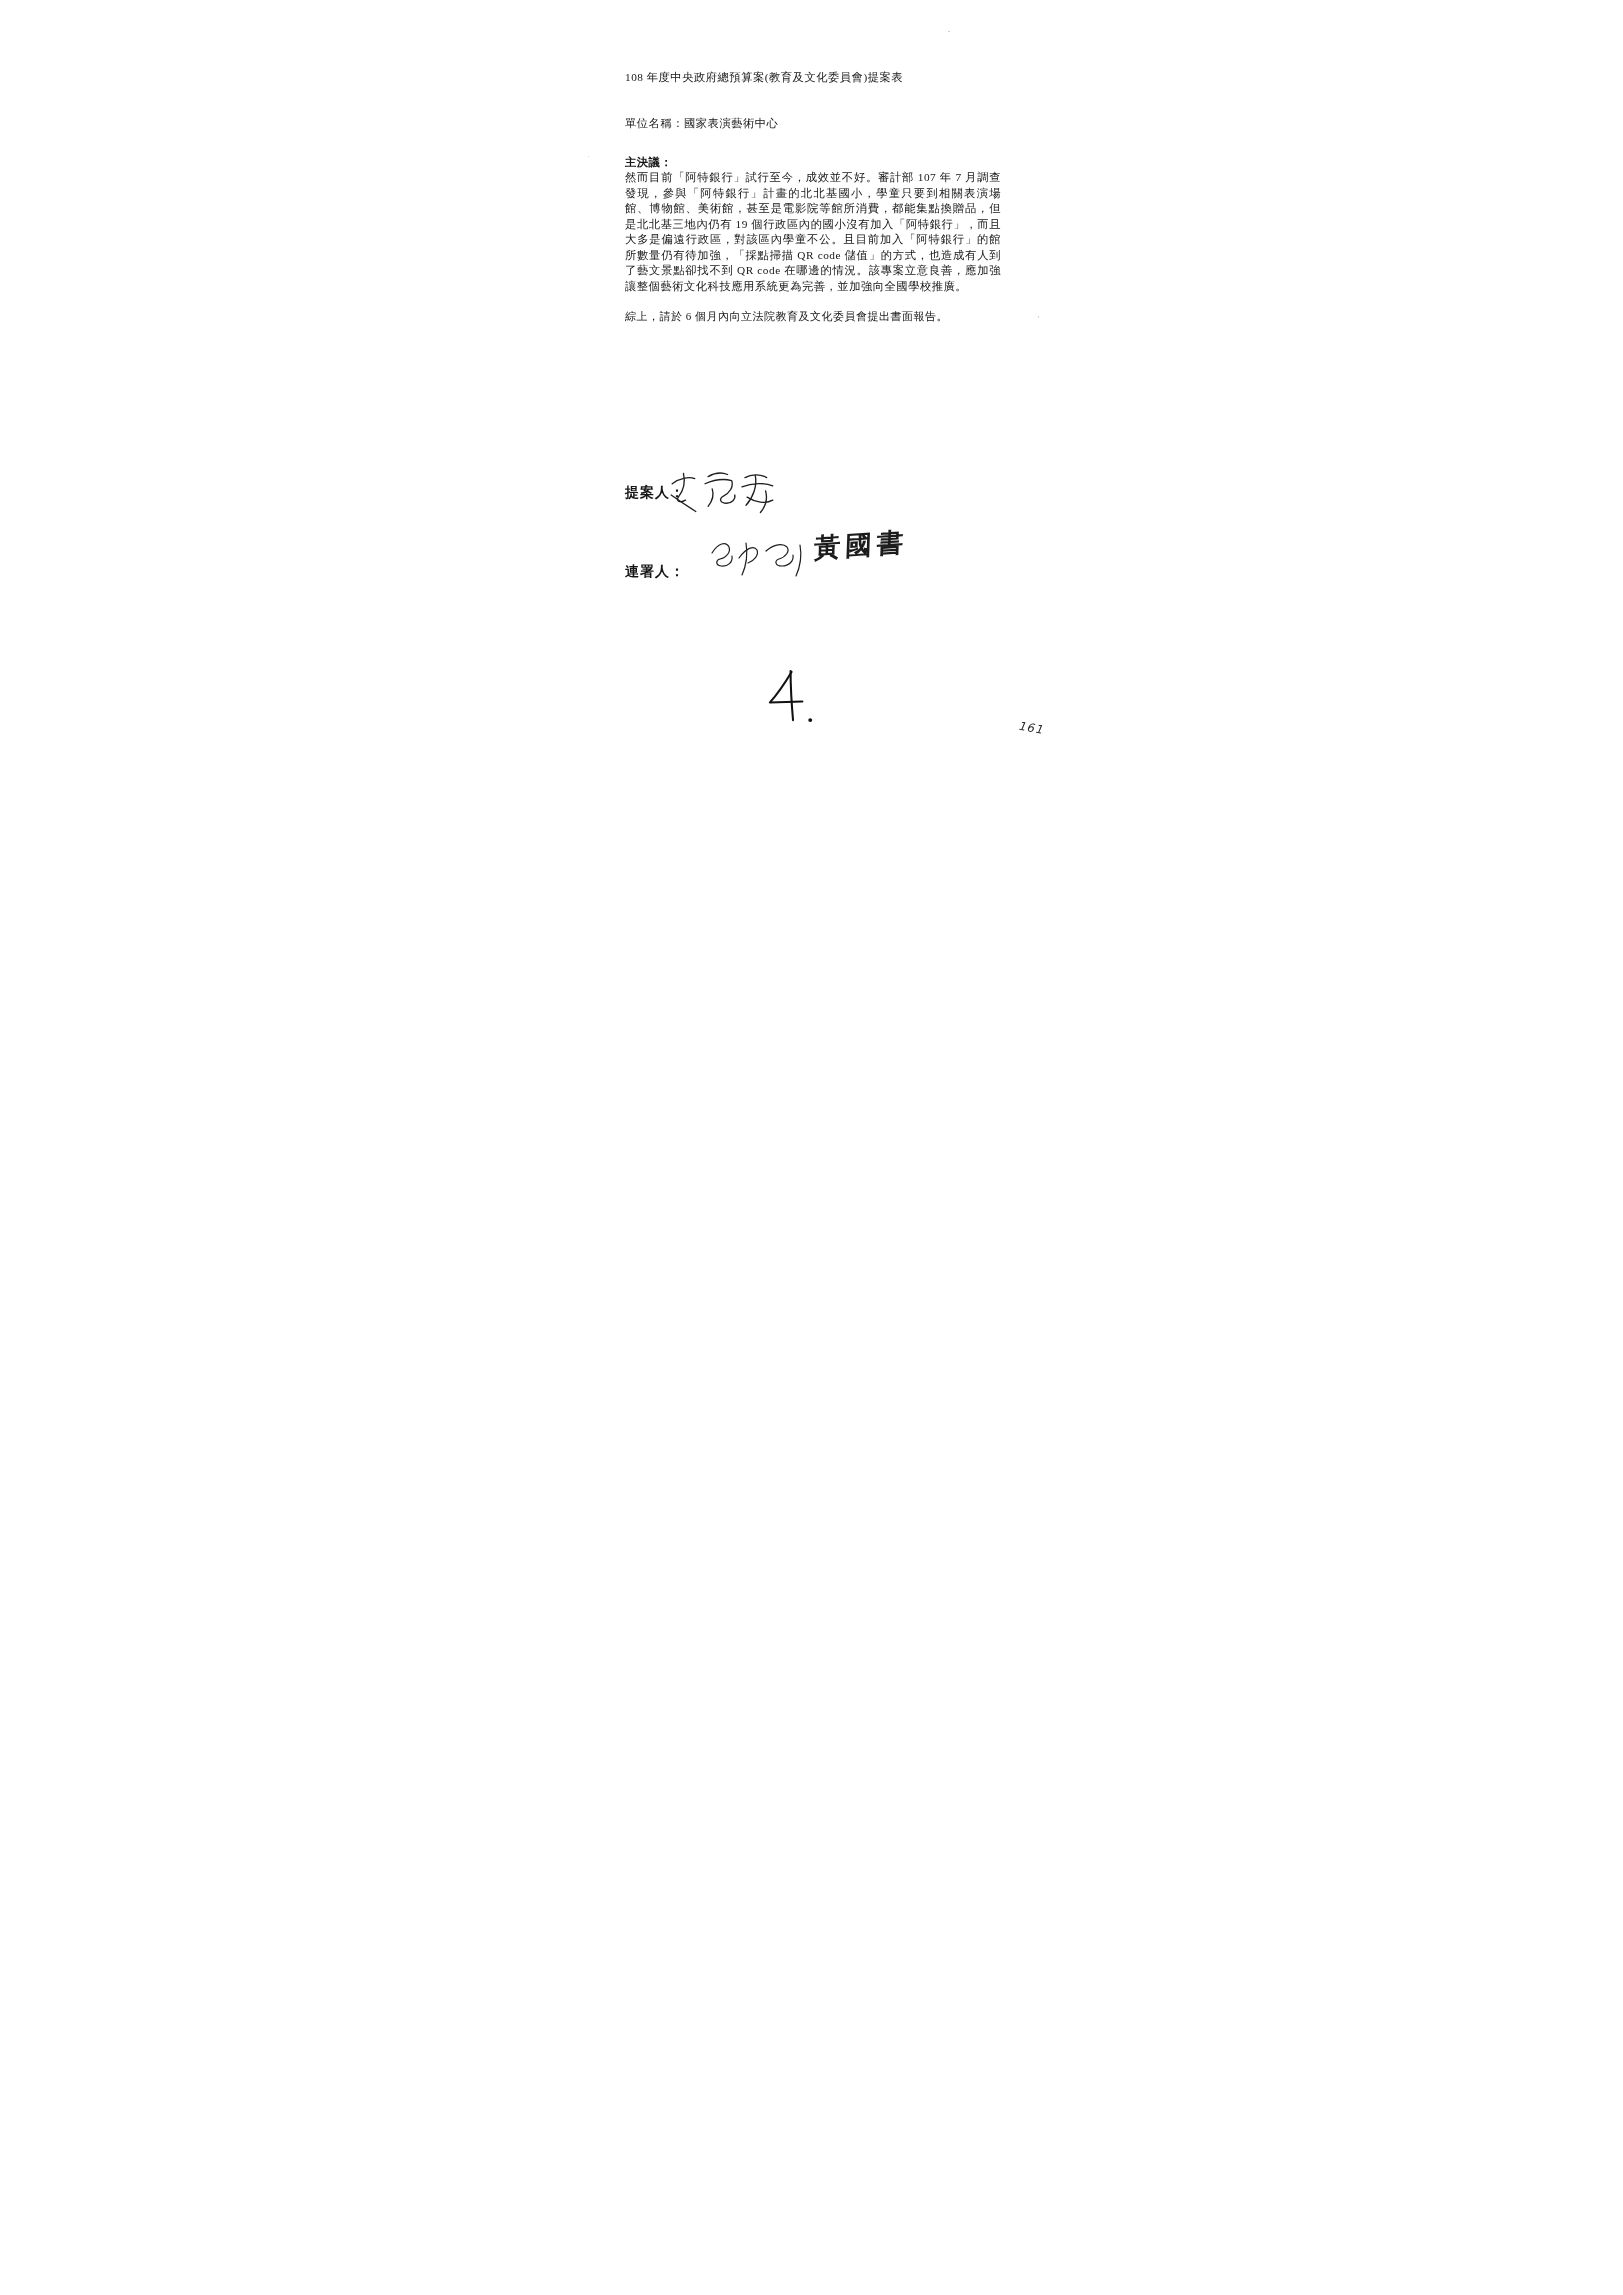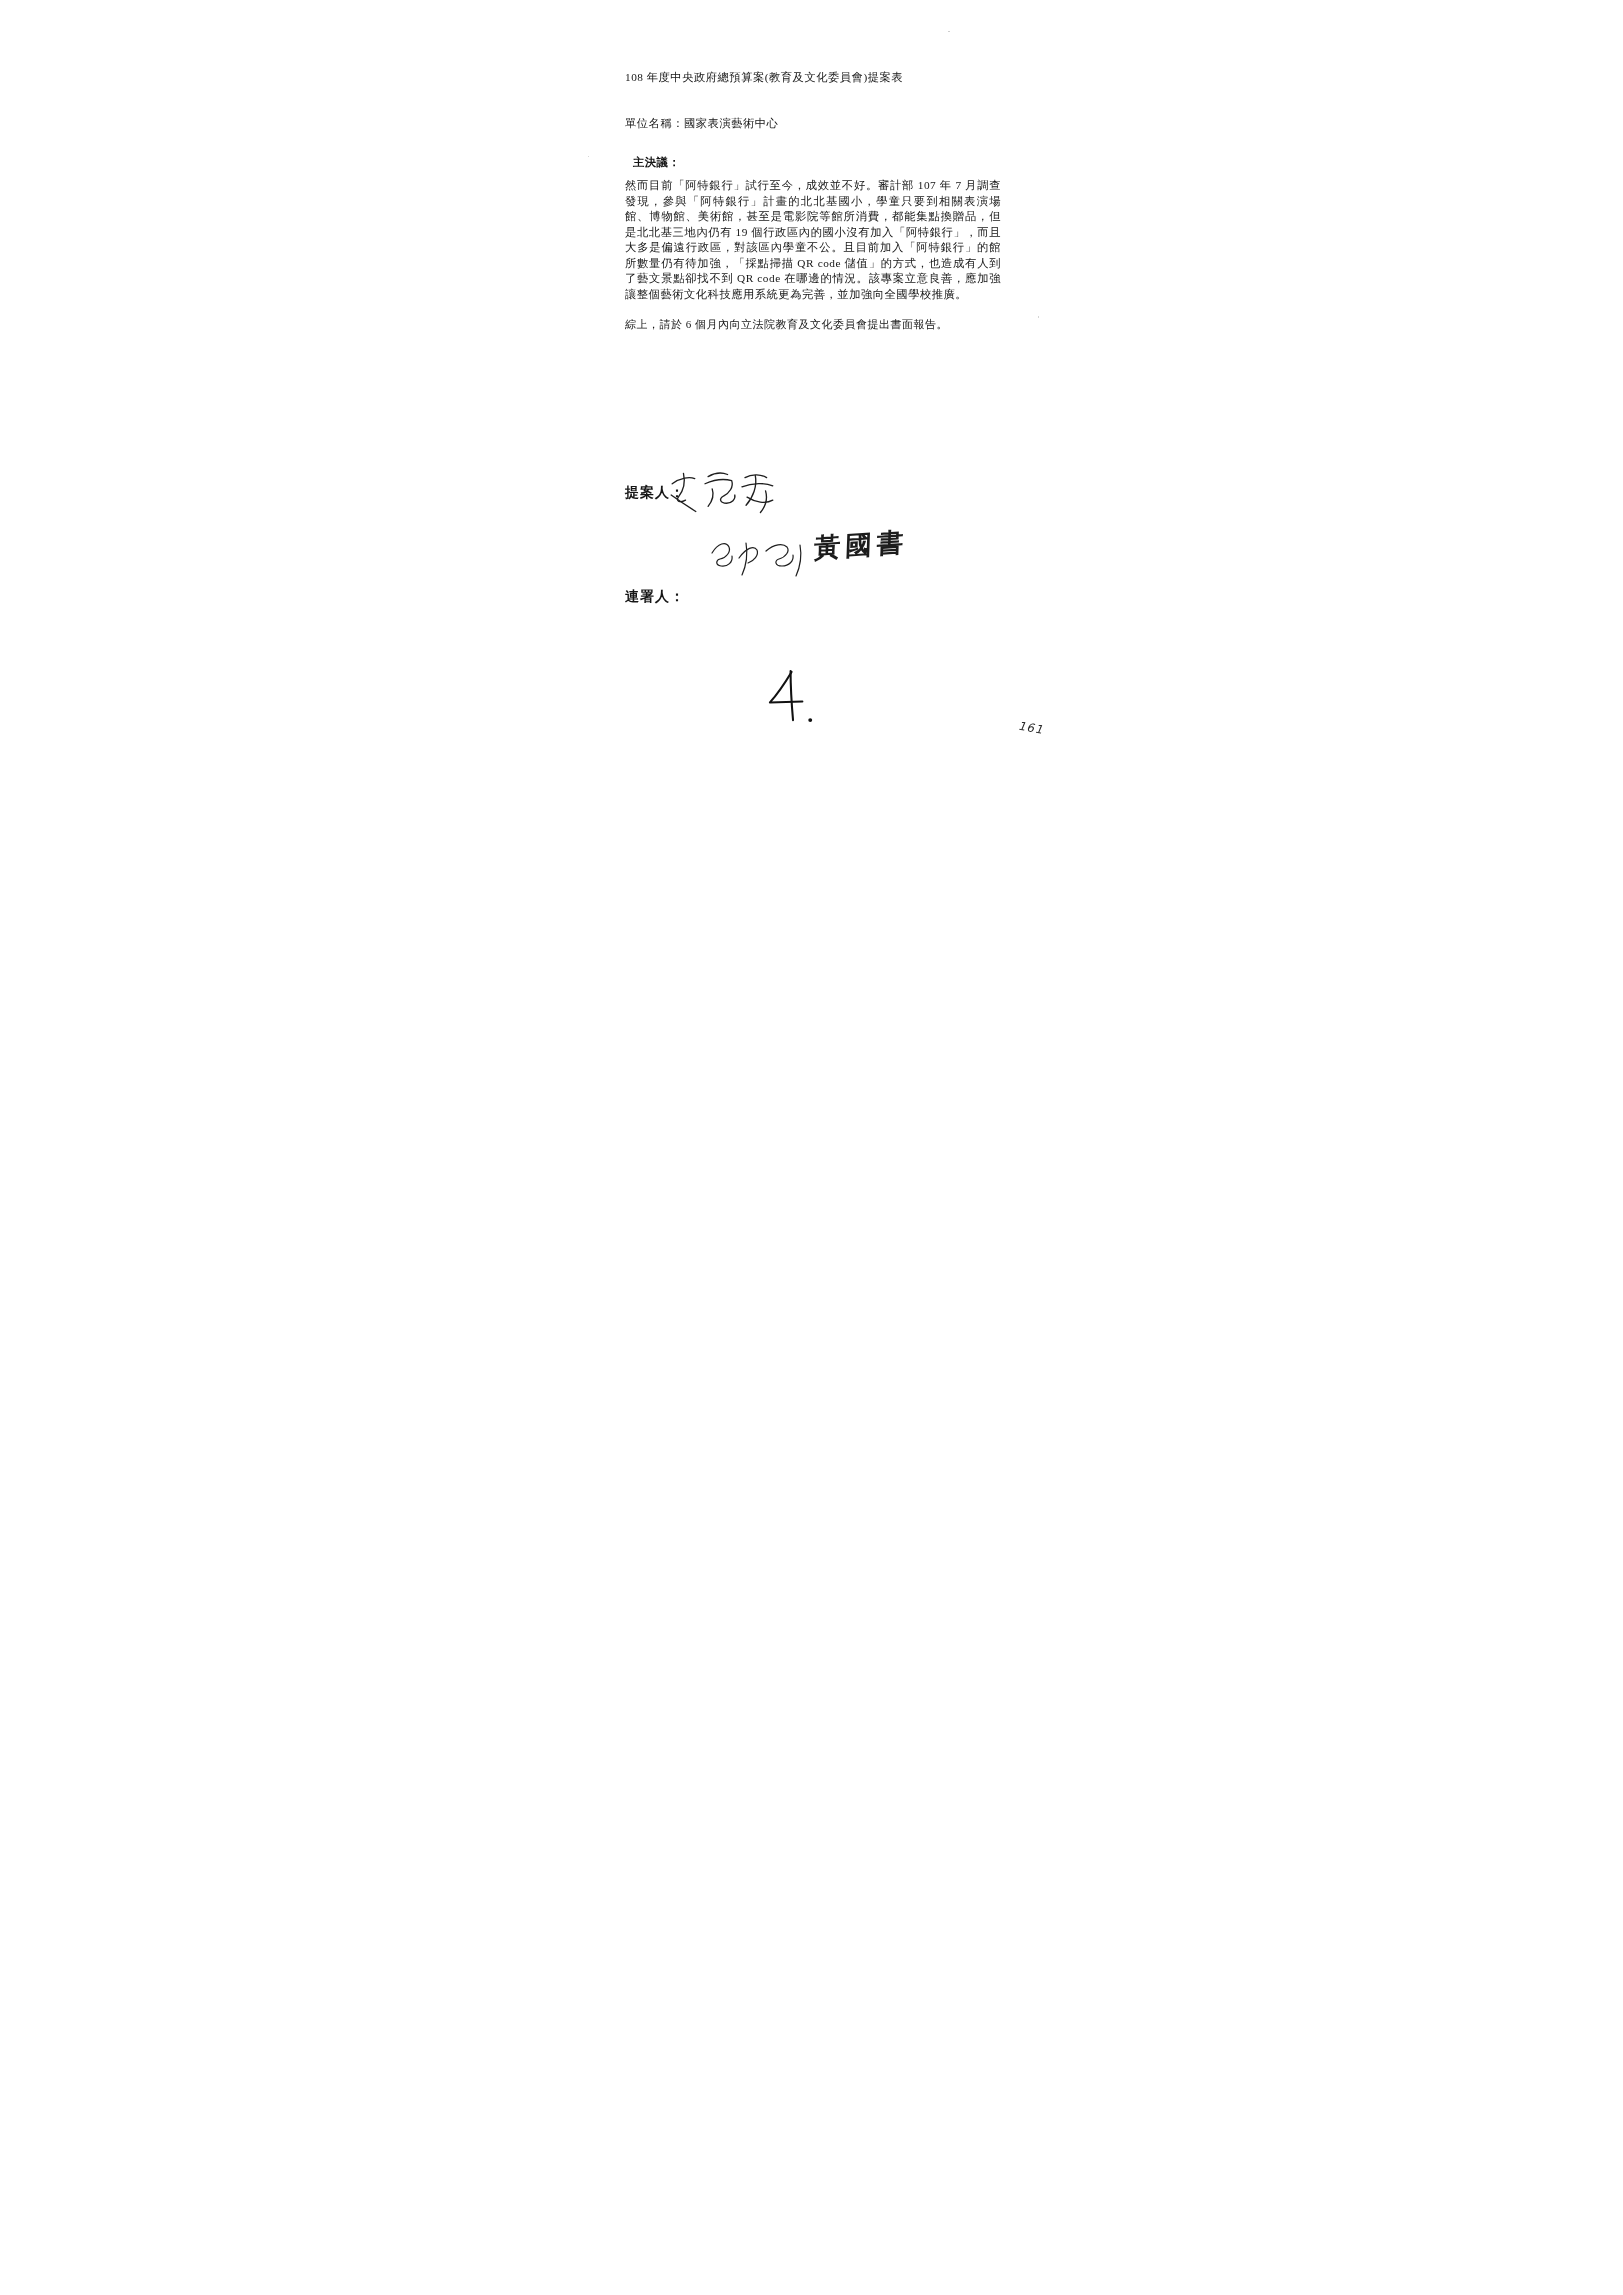--- a/index.html
+++ b/index.html
@@ -27,21 +27,21 @@
   }
   .unit-line{
     font-size:11.3px;
     letter-spacing:0.5px;
     margin:0 0 24.6px 0;
   }
   .res-heading{
     font-size:11.3px;
     font-weight:bold;
     letter-spacing:0.5px;
-    margin:8px;
+    margin:0;
   }
   .para{
     font-size:11.3px;
     line-height:15.5px;
     letter-spacing:0.5px;
     text-align:justify;
     margin:0 0 15.2px 0;
   }
   .closing{
     font-size:11px;
@@ -122,21 +122,21 @@
       <path d="M78,30 C96,22 116,20 130,24 C134,36 126,48 114,54 C104,60 108,68 120,68 C130,68 138,60 136,52"></path>
       <path d="M92,40 C96,52 92,64 84,74"></path>
       <path d="M156,18 C170,10 188,12 198,18"></path>
       <path d="M150,36 C170,28 196,28 210,34"></path>
       <path d="M176,14 C180,34 172,56 158,72"></path>
       <path d="M160,56 C176,66 196,70 210,62"></path>
       <path d="M196,44 C200,58 196,74 186,86"></path>
     </g>
   </svg>
 
-  <span class="sig-label" style="top:588px;">連署人：</span>
+  <span class="sig-label" style="top:563px;">連署人：</span>
 
   <svg class="sig-svg" style="left:163px;top:532px;" width="115" height="52" viewBox="0 0 230 100">
     <g stroke-width="2.4">
       <path d="M16,40 C28,20 44,16 50,28 C54,38 44,50 32,52 C24,54 22,64 34,66 C48,68 58,58 56,46"></path>
       <path d="M70,50 C84,30 100,24 106,34 C110,44 100,56 88,60"></path>
       <path d="M84,20 C88,44 84,66 76,84"></path>
       <path d="M124,36 C140,22 158,20 166,28 C172,36 164,48 150,52 C140,55 142,66 156,66 C170,66 180,56 178,44"></path>
       <path d="M192,24 C196,46 192,68 184,86"></path>
     </g>
   </svg>

